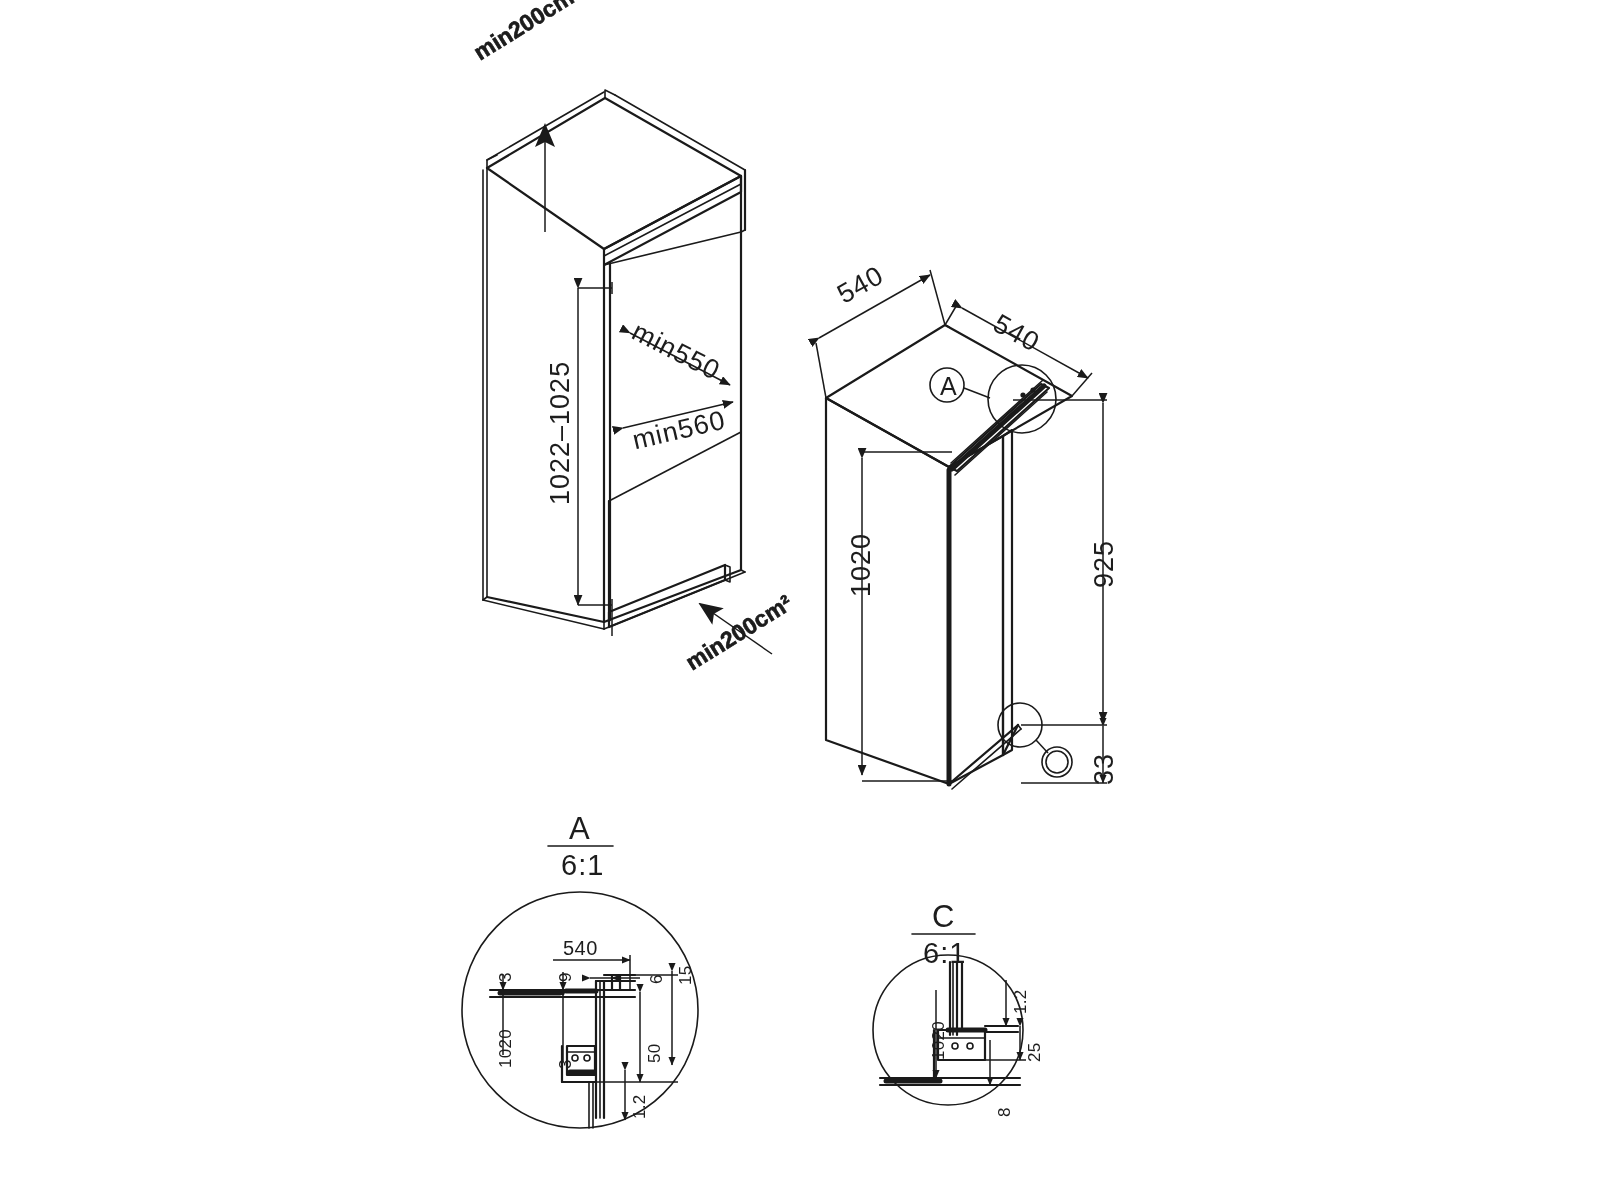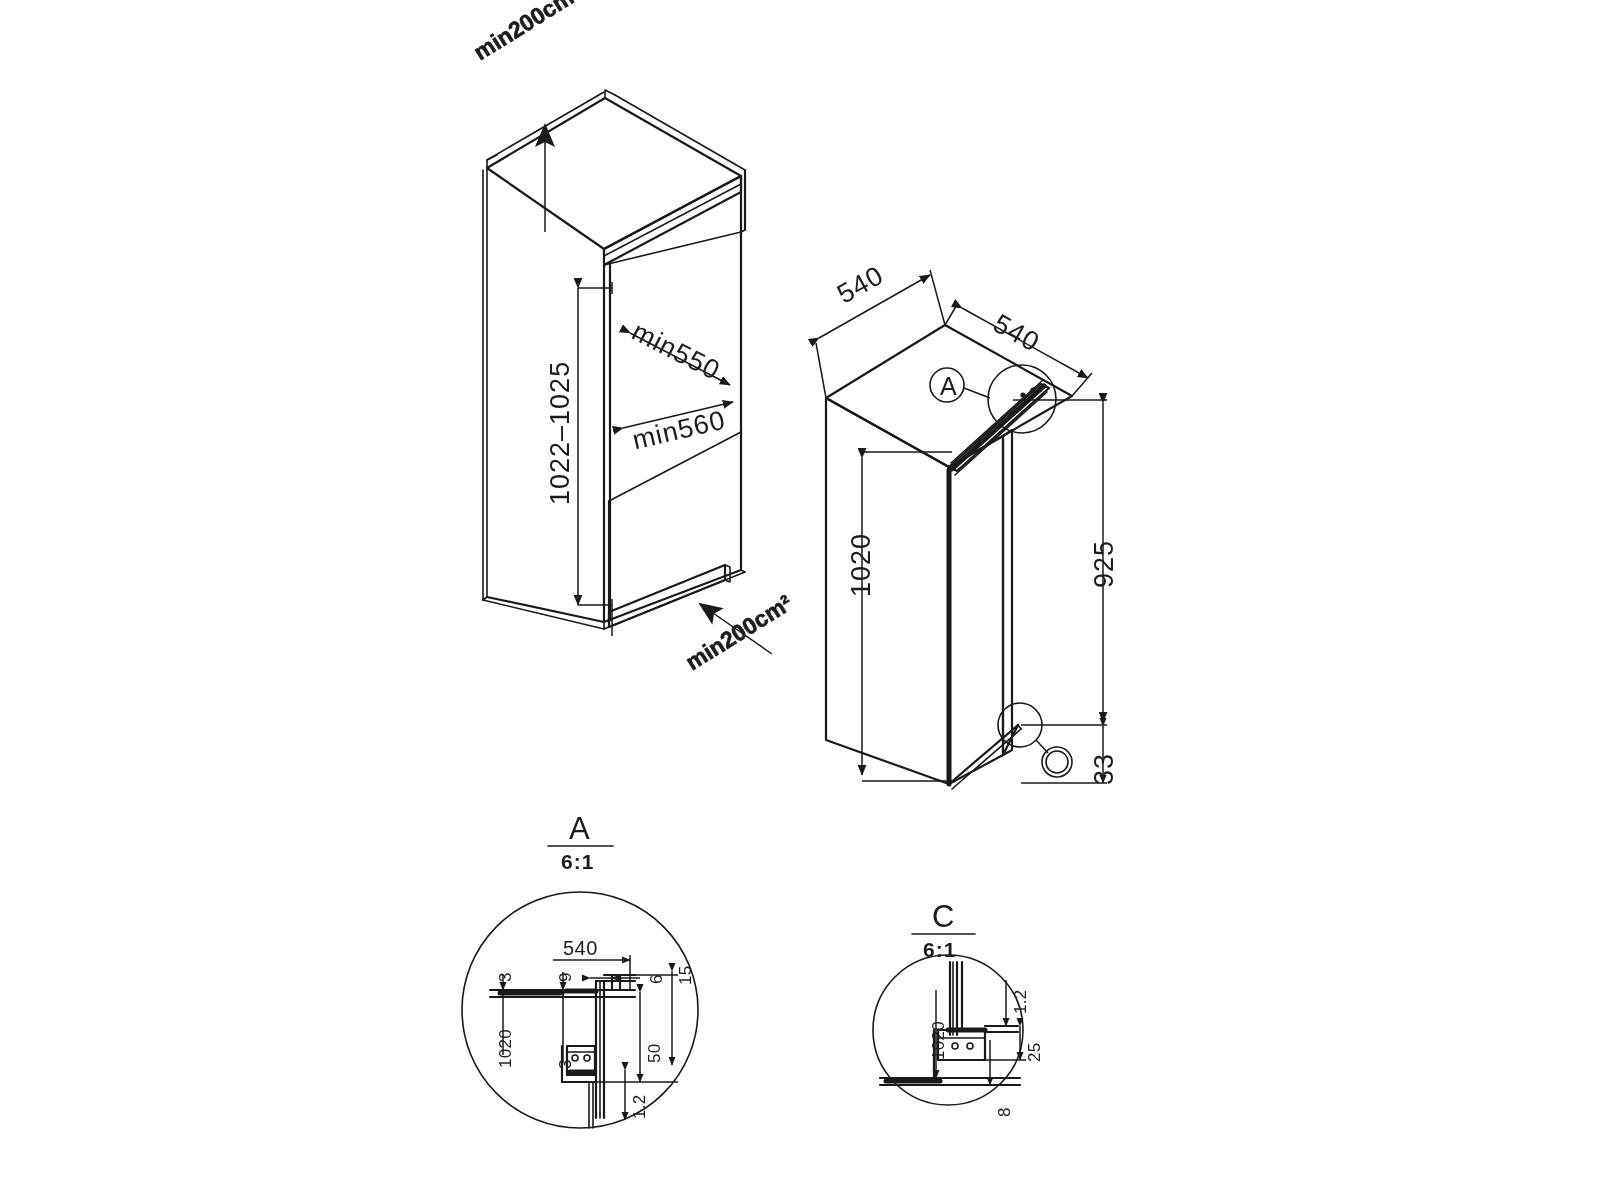--- a/index.html
+++ b/index.html
@@ -27,21 +27,21 @@
     letter-spacing:0.5px;
   }
   .dimtxt{font-size:27px;font-weight:400;letter-spacing:1px;}
   .dimtxt-s{font-size:20px;font-weight:400;letter-spacing:0.5px;}
   .dimtxt-xs{font-size:17px;font-weight:400;letter-spacing:0.3px;}
   .boldlbl{
     font-size:23px;font-weight:bold;letter-spacing:0px;
     -webkit-text-stroke:0.6px #111;
   }
   .detlbl{font-size:31px;font-weight:400;letter-spacing:1px;}
-  .detscale{font-size:21px;font-weight:700;letter-spacing:1px;text-align:right;}
+  .detscale{font-size:29px;font-weight:400;letter-spacing:1px;text-align:right;}
   .circletxt{font-size:25px;}
 </style>
 </head>
 <body>
 
 <div id="sheet">
 
   <svg width="1600" height="1200" viewBox="0 0 1600 1200">
 
     <defs>

